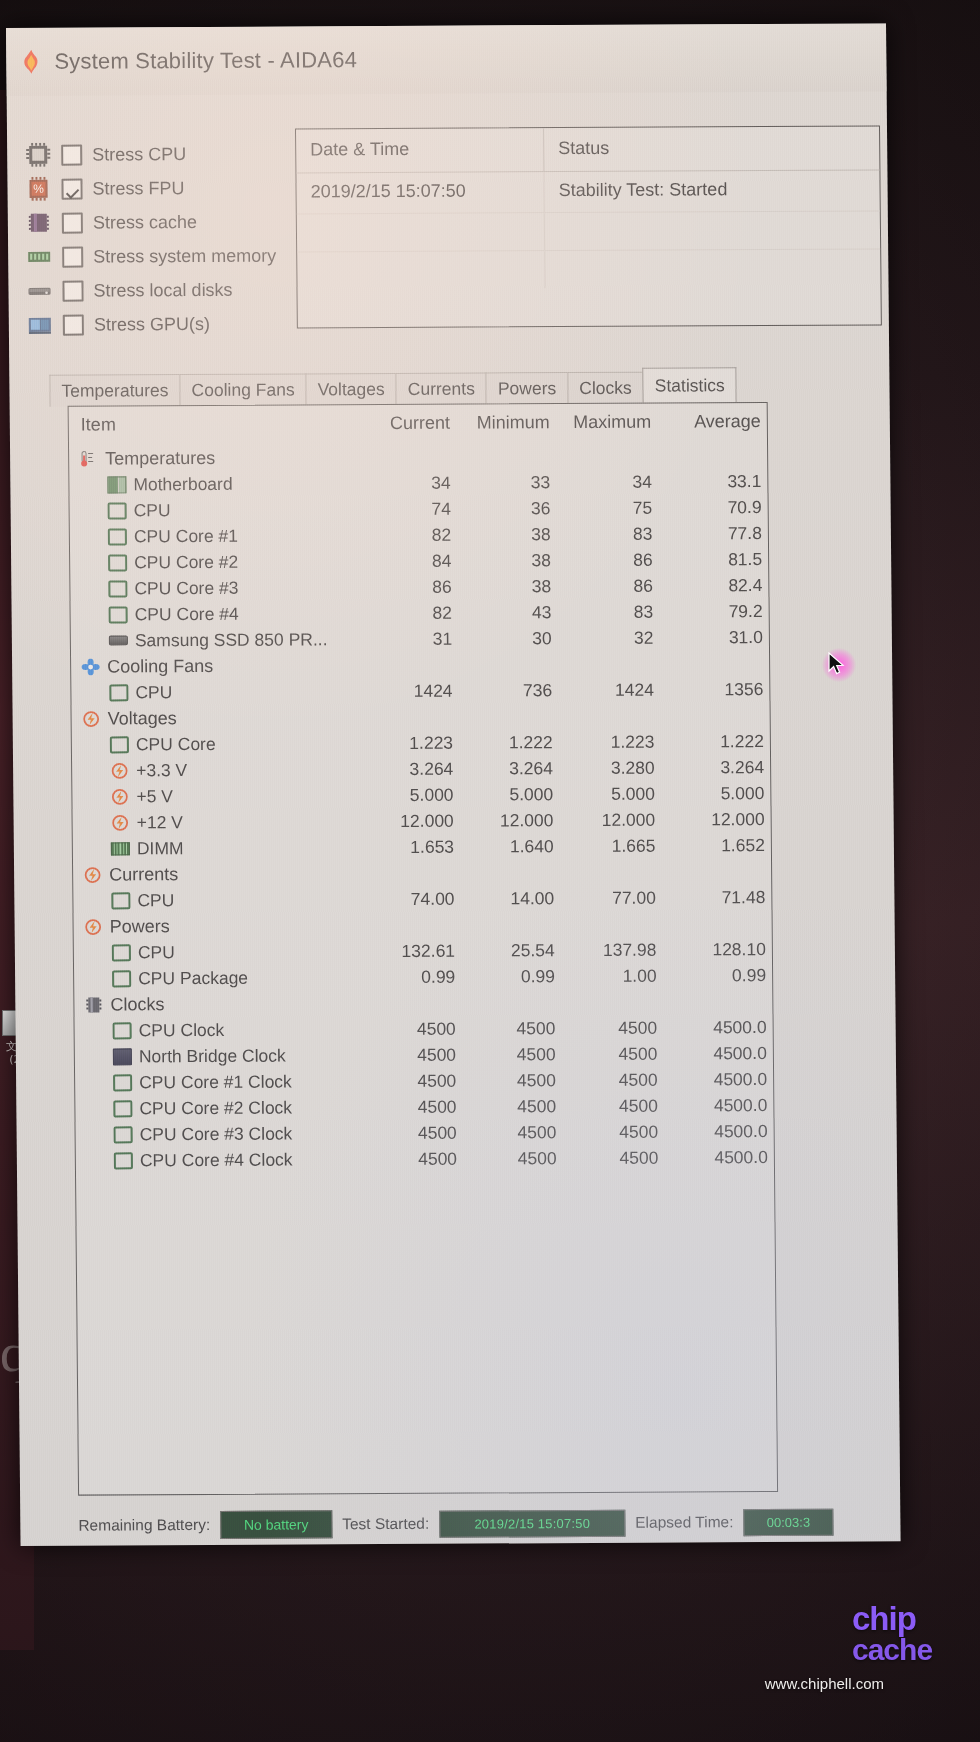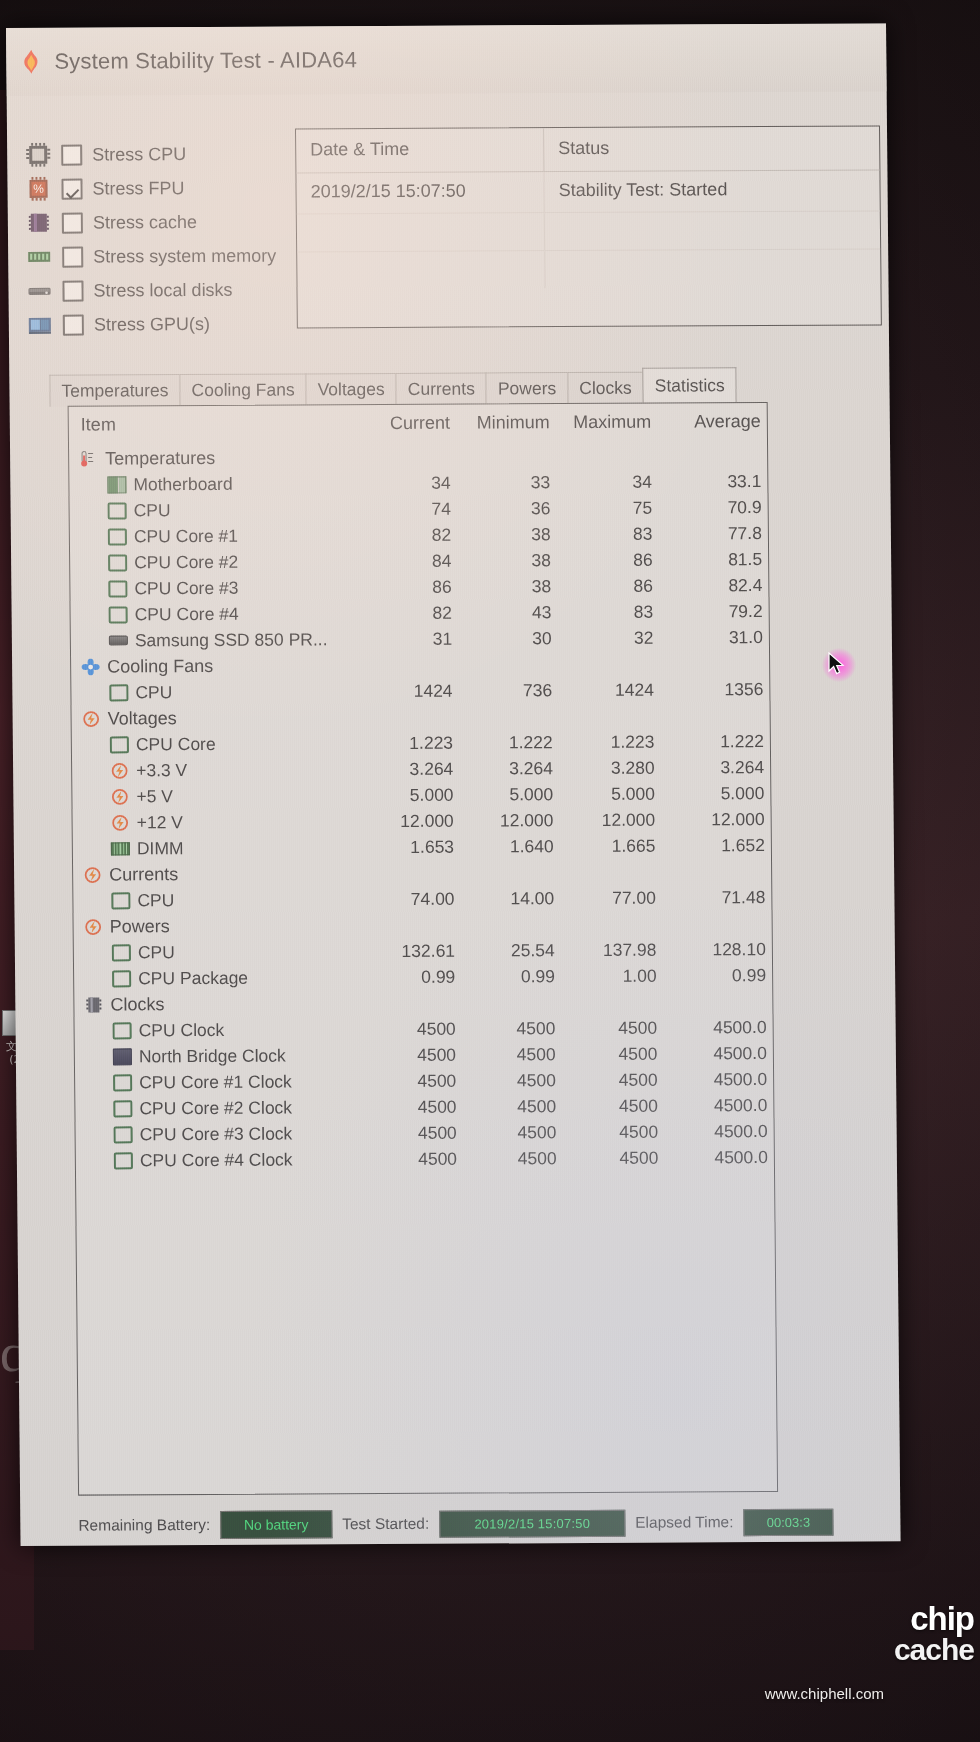--- a/index.html
+++ b/index.html
@@ -193,29 +193,29 @@
 
   
   #buttons {
     position:absolute; left:58px; top:1452px; width:812px; height:50px;
     display:flex; align-items:center; gap:0;
   }
 
   
   #chiphell {
     position:absolute; right:6px; bottom:66px; width:122px; height:74px;
-    color:#ffffff; font-family:"Liberation Sans", sans-serif;
-    text-align:right; line-height:1;
+    color:#8b5cf6; font-family:"Liberation Sans", sans-serif;
+    text-align:left; line-height:1;
     text-shadow:0 1px 3px rgba(0,0,0,.6);
     z-index:12;
   }
   #chiphell .c1 { font-size:33px; font-weight:bold; letter-spacing:-1px; }
   #chiphell .c2 { font-size:30px; font-weight:bold; letter-spacing:-1px; opacity:.95; }
   #chipurl {
-    position:absolute; right:96px; bottom:40px; font-size:15px; color:#efedeb;
+    position:absolute; right:96px; bottom:50px; font-size:15px; color:#efedeb;
     z-index:12; text-shadow:0 1px 3px rgba(0,0,0,.6);
   }
 
   
   #cursor {
     position:absolute; left:822px; top:648px; width:34px; height:34px; z-index:20;
   }
   #cursor .glow {
     position:absolute; inset:0; border-radius:50%;
     background:radial-gradient(circle,#ff5fe0 0%, rgba(255,95,224,.45) 45%, rgba(255,95,224,0) 72%);

